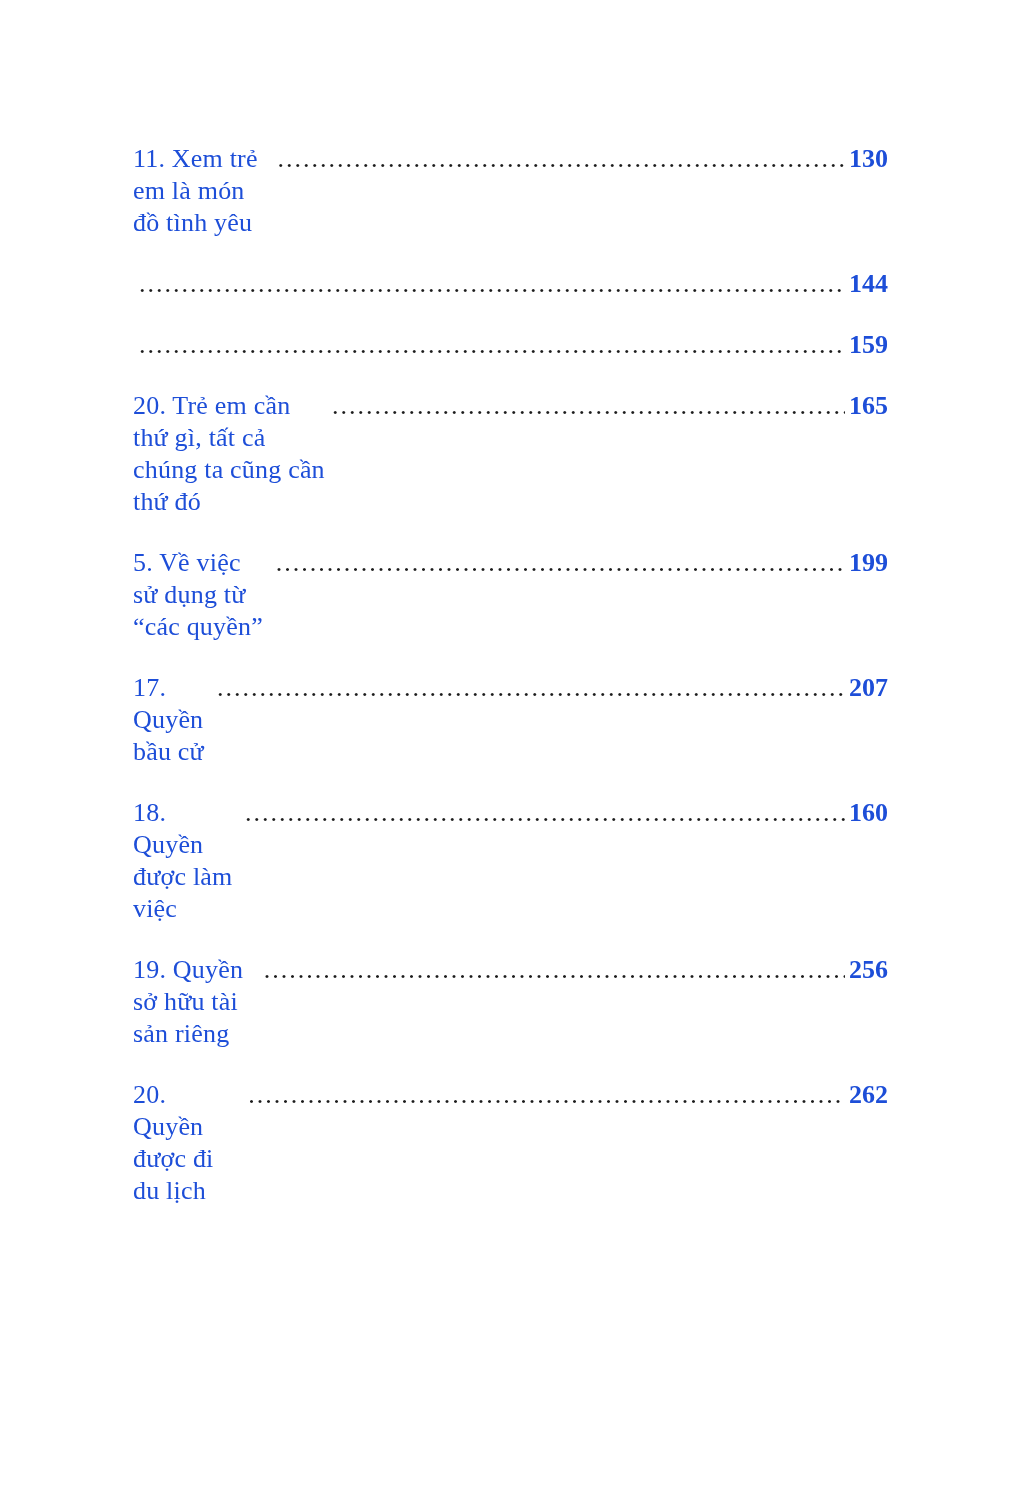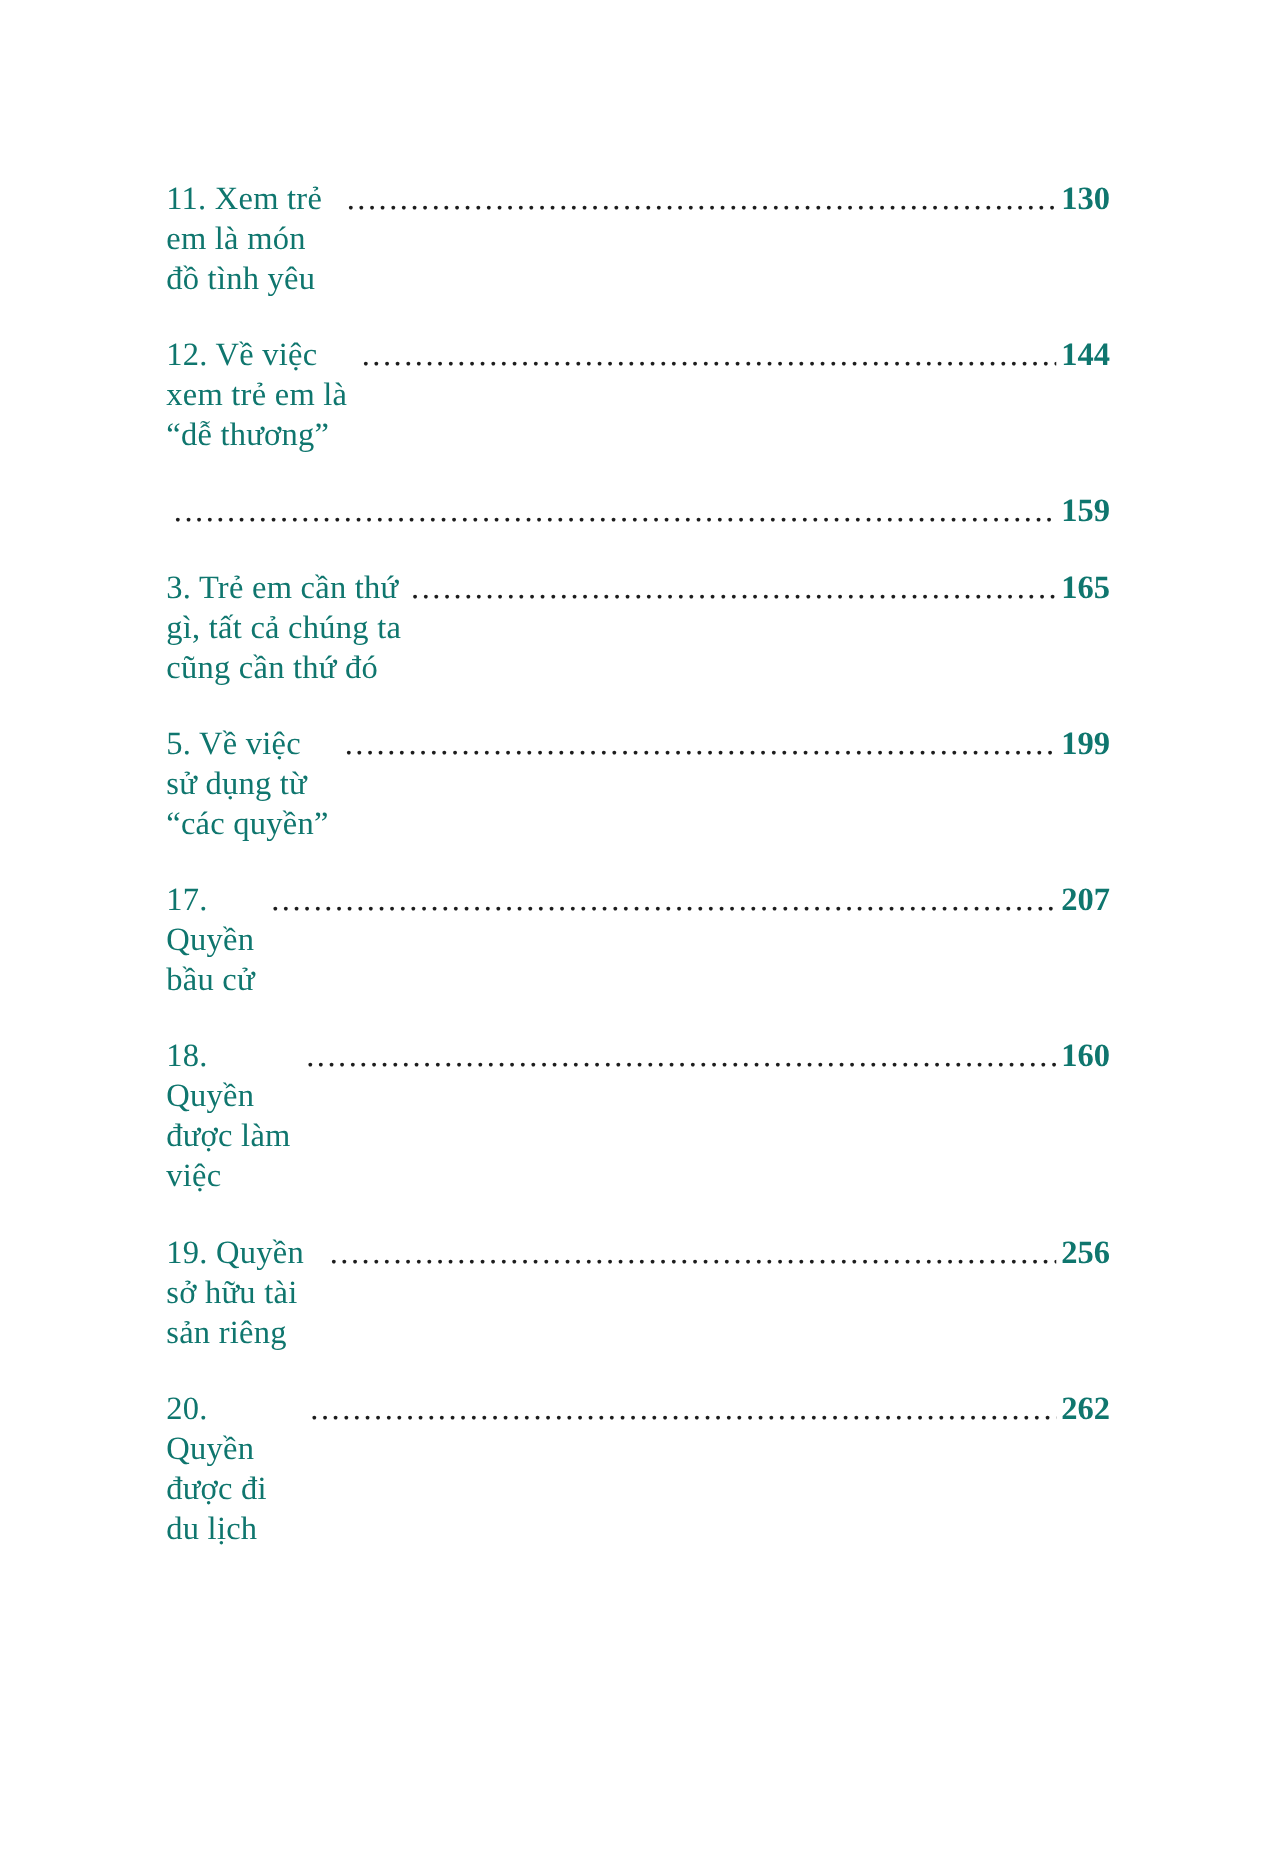--- a/index.html
+++ b/index.html
@@ -21,21 +21,21 @@
     left: 133px;
     top: 143px;
     width: 755px;
   }
   .toc-row {
     display: flex;
     align-items: baseline;
     font-size: 26px;
     line-height: 32px;
     margin-bottom: 29px;
-    color: #0f766e;
+    color: #1d4ed8;
   }
   .toc-label {
     flex: 0 1 auto;
     letter-spacing: 0.2px;
   }
   .toc-dots {
     flex: 1 1 auto;
     overflow: hidden;
     white-space: nowrap;
     margin: 0 4px 0 6px;
@@ -58,33 +58,32 @@
 <div class="page">
   <div class="toc">
 
     <div class="toc-row">
       <span class="toc-label">11. Xem trẻ em là món đồ tình yêu</span>
       <span class="toc-dots"></span>
       <span class="toc-page">130</span>
     </div>
 
     <div class="toc-row">
-      <span class="toc-label">12. Về việc xem trẻ em là “dễ thương”</span>
       <span class="toc-dots"></span>
       <span class="toc-page">144</span>
     </div>
 
     <div class="toc-row">
       <span class="toc-dots"></span>
       <span class="toc-page">159</span>
     </div>
 
 
     <div class="toc-row">
-      <span class="toc-label">3. Trẻ em cần thứ gì, tất cả chúng ta cũng cần thứ đó</span>
+      <span class="toc-label">20. Trẻ em cần thứ gì, tất cả chúng ta cũng cần thứ đó</span>
       <span class="toc-dots"></span>
       <span class="toc-page">165</span>
     </div>
 
     <div class="toc-row">
       <span class="toc-label">5. Về việc sử dụng từ “các quyền”</span>
       <span class="toc-dots"></span>
       <span class="toc-page">199</span>
     </div>
 

